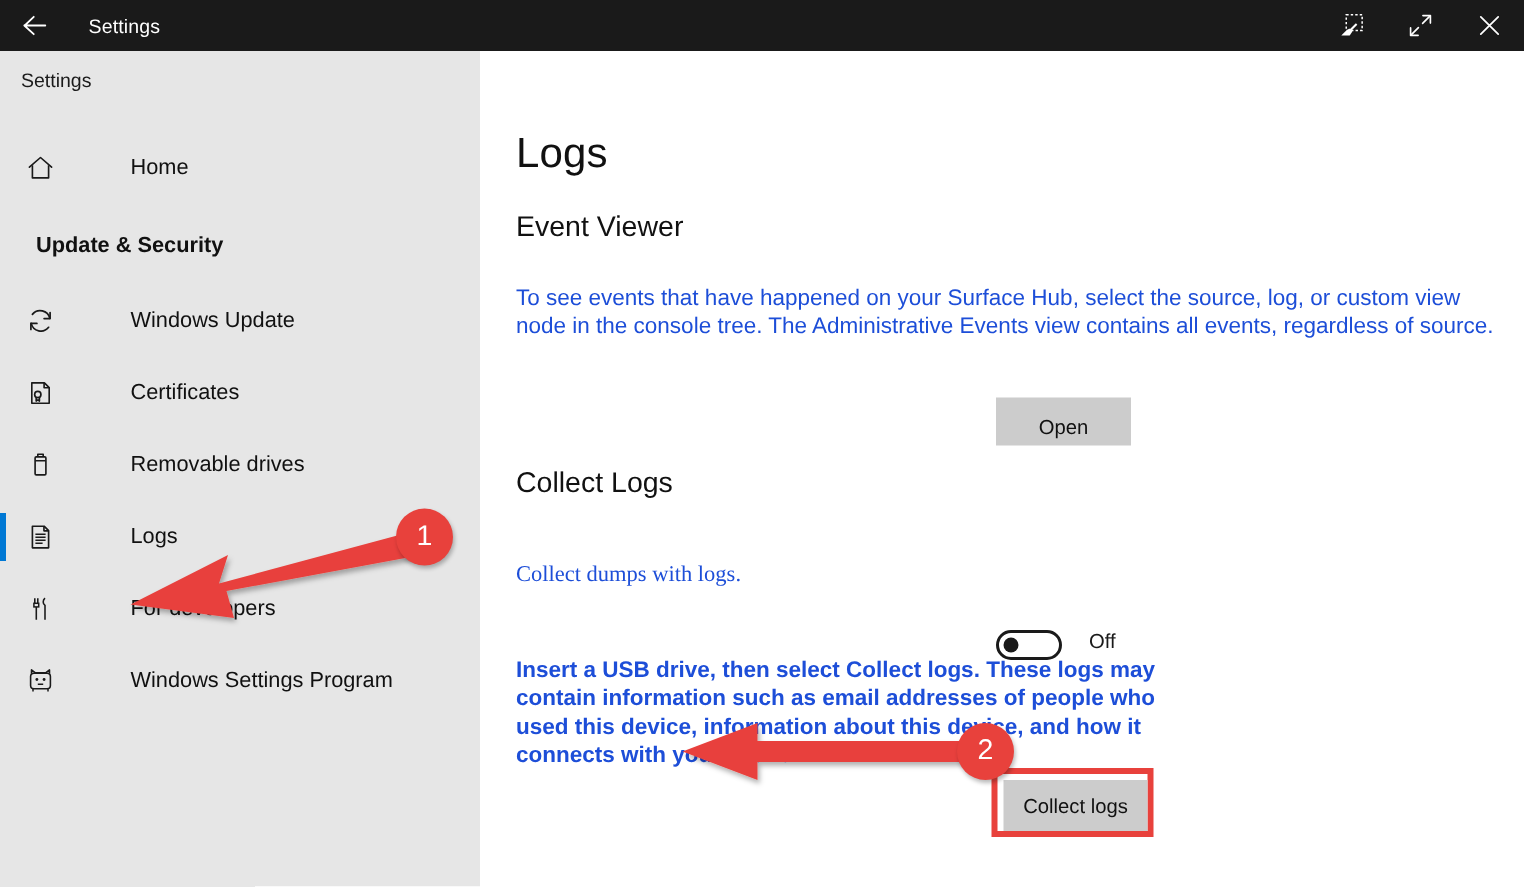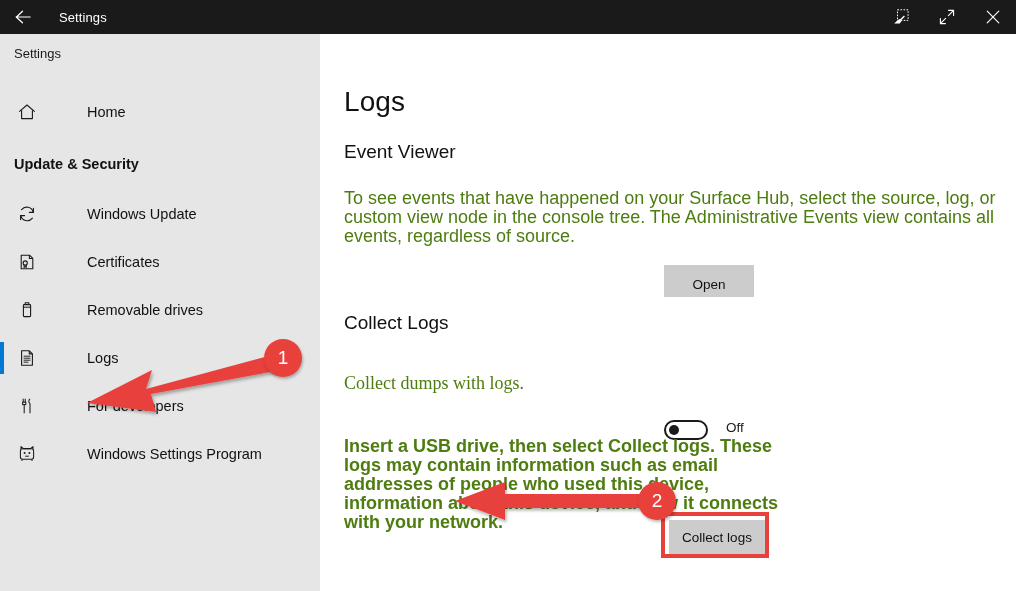--- a/index.html
+++ b/index.html
@@ -52,21 +52,21 @@
   }
   .sidebar-breadcrumb {
     position: absolute; left: 14px; top: 12px;
     font-size: 13px; color: #1a1a1a;
   }
   .nav-list {
     position: absolute; left: 0; top: 52px; width: 320px;
   }
   .nav-section-title {
     font-size: 14.5px; font-weight: bold; color: #111;
-    padding: 0 0 0 14px; height: 32px; line-height: 32px;
+    padding: 0 0 0 24px; height: 32px; line-height: 32px;
     margin-bottom: 10px;
   }
   .nav-item {
     position: relative;
     height: 48px;
     display: flex; align-items: center;
     padding-left: 16px;
     cursor: pointer;
     gap: 27px;
   }
@@ -103,21 +103,21 @@
   }
   .section-head {
     position: absolute; left: 24px;
     font-size: 19px; font-weight: normal; color: #111;
   }
   .sec-event { top: 107px; }
   .sec-collect { top: 278px; }
 
   .body-text {
     position: absolute; left: 24px;
-    font-size: 18px; color: #4d7c0f;
+    font-size: 15px; color: #1d4ed8;
     line-height: 19px;
   }
   .bt-event { top: 155px; width: 660px; }
   .bt-dumps { top: 340px; width: 500px; font-family: Liberation Serif, serif; }
   .bt-usb   { top: 403px; width: 450px; font-weight: bold; }
 
   .gray-button {
     position: absolute;
     background: #cccccc;
     border: none;

